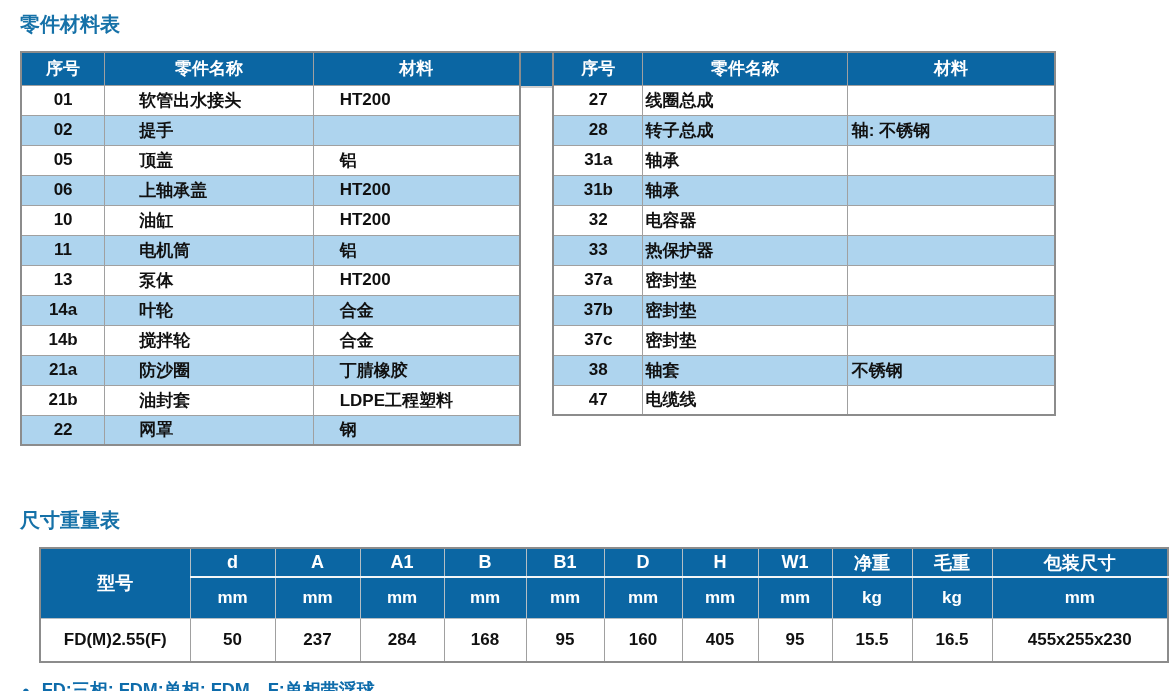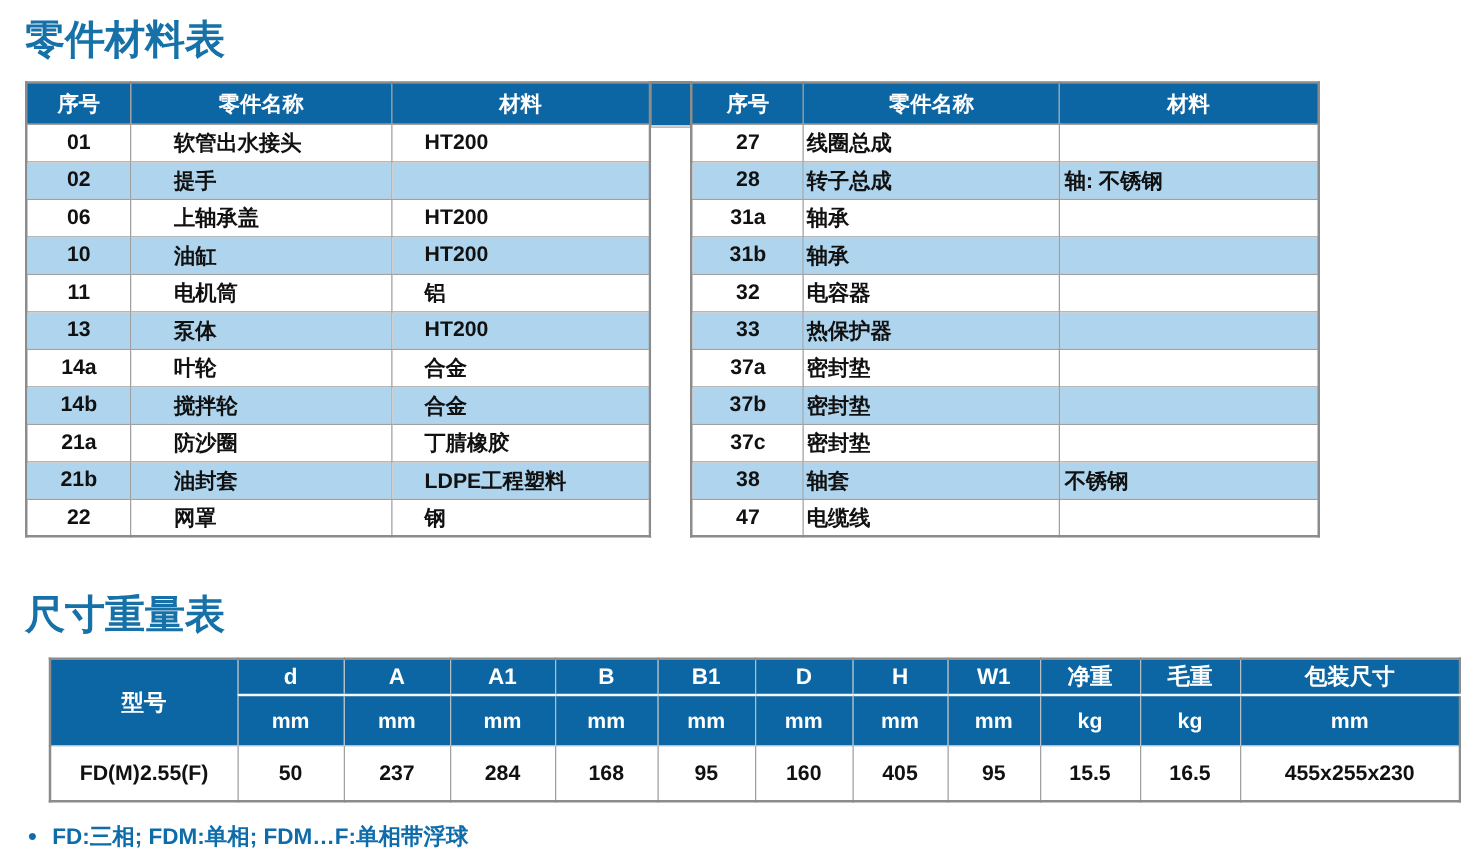--- a/index.html
+++ b/index.html
@@ -5,24 +5,24 @@
   * { box-sizing: border-box; }
   html, body { margin: 0; padding: 0; background: #ffffff; }
   body {
     width: 1169px; height: 691px; overflow: hidden;
     font-family: "Liberation Sans", "DejaVu Sans", sans-serif;
     color: #111;
   }
   .page { padding: 8px 21px 0 20px; }
 
   .section-title {
-    color: #1571a8; font-size: 32px; font-weight: bold;
+    color: #1571a8; font-size: 20px; font-weight: bold;
     margin: 4px 0 15px 0; line-height: 1.2;
   }
-  .section-title.second { margin-top: 42px; margin-bottom: 15px; }
+  .section-title.second { margin-top: 62px; margin-bottom: 15px; }
 
   
   .parts-flex { display: flex; width: 1036px; align-items: flex-start; }
   table { border-collapse: collapse; }
   table.parts { table-layout: fixed; border: 2px solid #8c8c8c; }
   table.parts th {
     background: #0b66a3; color: #ffffff; font-size: 17px; font-weight: bold;
     height: 33px; border: 1px solid #a0a0a0; text-align: center; padding: 0;
   }
   table.parts td {
@@ -88,20 +88,25 @@
         <tbody>
           <tr>
             <td class="cell-no">01</td>
             <td class="cell-name">软管出水接头</td>
             <td class="cell-mat">HT200</td>
           </tr>
           <tr>
             <td class="cell-no">02</td>
             <td class="cell-name">提手</td>
             <td class="cell-mat"></td>
+          </tr>
+          <tr>
+            <td class="cell-no">05</td>
+            <td class="cell-name">顶盖</td>
+            <td class="cell-mat">铝</td>
           </tr>
           <tr>
             <td class="cell-no">06</td>
             <td class="cell-name">上轴承盖</td>
             <td class="cell-mat">HT200</td>
           </tr>
           <tr>
             <td class="cell-no">10</td>
             <td class="cell-name">油缸</td>
             <td class="cell-mat">HT200</td>

